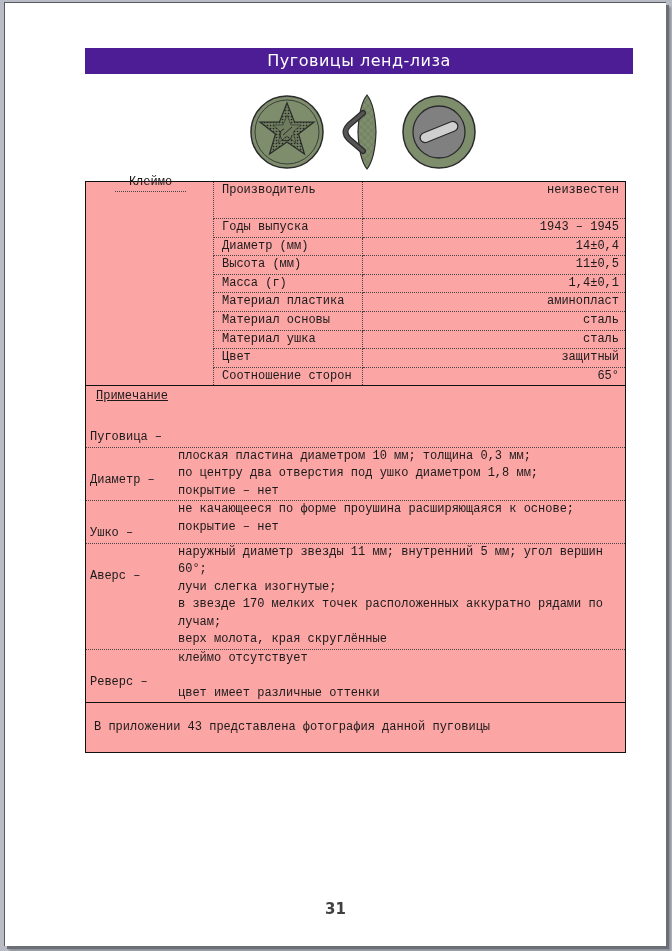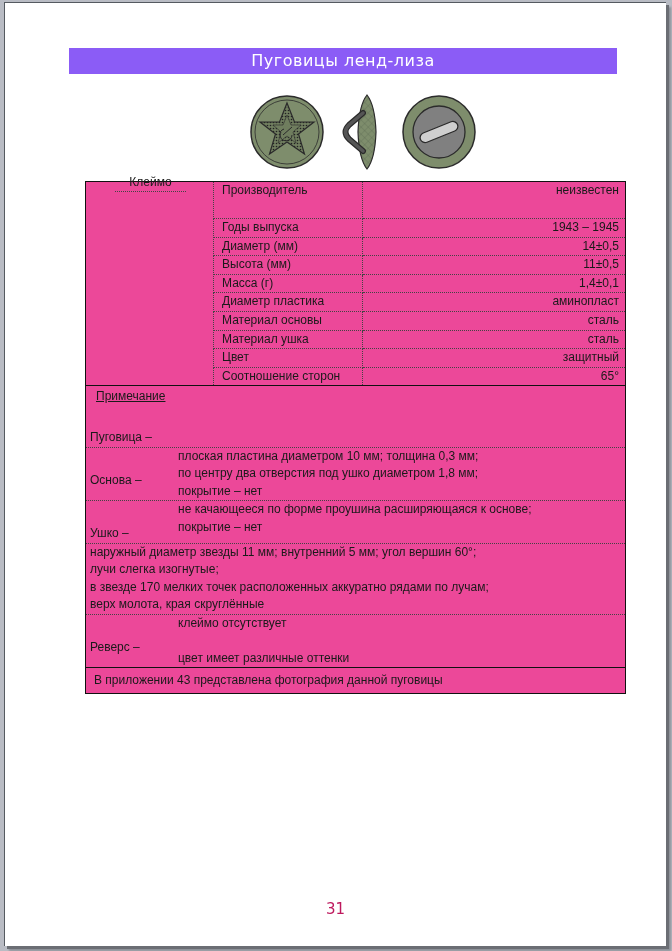--- a/index.html
+++ b/index.html
@@ -8,50 +8,50 @@
       background: #b9bcc4;
       font-family: "DejaVu Sans", sans-serif;
     }
     .page {
       position: absolute; left: 4px; top: 2px; width: 661px; height: 943px;
       background: #ffffff;
       border-left: 1px solid #555a60; border-top: 1px solid #555a60;
       box-shadow: 3px 3px 0 #6b6e74, 5px 5px 2px #8c9098;
     }
     .title-bar {
-      position: absolute; left: 64px; top: 45px; width: 548px; height: 26px;
-      background: #8b5cf6; color: #ffffff;
+      position: absolute; left: 80px; top: 45px; width: 548px; height: 26px;
+      background: #4c1d95; color: #ffffff;
       text-align: center; font-size: 16px; line-height: 26px; letter-spacing: 0.5px;
     }
     .illus { position: absolute; left: 243px; top: 88px; width: 230px; height: 82px; }
     .sheet {
       position: absolute; left: 80px; top: 178px; width: 539px;
-      border: 1.5px solid #111; background: #ec4899;
-      font-family: Liberation Sans, sans-serif; font-size: 12px; color: #1a1a1a;
+      border: 1.5px solid #111; background: #fca5a5;
+      font-family: Liberation Mono, monospace; font-size: 12px; color: #1a1a1a;
     }
     table.spec { border-collapse: collapse; width: 100%; }
     table.spec td { padding: 0 6px 0 8px; height: 17.6px; vertical-align: top; line-height: 17px; }
     td.klabel { width: 113px; text-align: center; vertical-align: middle; border-right: 1px dotted #444; }
     td.klabel span { display: inline-block; border-bottom: 1px dotted #444; padding: 0 14px 0 14px; position: relative; top: -8px; }
     td.pname { width: 134px; border-right: 1px dotted #444; border-bottom: 1px dotted #444; }
     td.pval { text-align: right; border-bottom: 1px dotted #444; }
     tr.r0 td.pname, tr.r0 td.pval { height: 36px; margin-top: 19px; }
     tr.last td.pname, tr.last td.pval { border-bottom: none; }
     .notes { border-top: 1.5px solid #111; padding: 2px 4px 0 4px; }
     .notes-head { padding-left: 6px; line-height: 17px; }
     .notes-head span { text-decoration: underline; }
     .note-row { display: flex; border-bottom: 1px dotted #444; margin-left: -4px; margin-right: -4px; padding: 0 4px; }
     .note-row.nb { border-bottom: none; }
     .note-label { width: 88px; flex: none; line-height: 17.5px; margin-top: 24px; }
     .note-lines { flex: 1; line-height: 17.5px; }
     .note-lines div.j { text-align: justify; text-align-last: justify; }
-    .footer-note { border-top: 1.5px solid #111; padding: 4px 8px; line-height: 17px; }
+    .footer-note { border-top: 1.5px solid #111; padding: 16px 8px; line-height: 17px; }
     .pagenum {
       position: absolute; left: 0; width: 661px; top: 897px; text-align: center;
-      color: #be185d; font-size: 15px; font-family: "DejaVu Sans", sans-serif;
+      color: #404040; font-size: 15px; font-family: "DejaVu Sans", sans-serif; font-weight: bold;
     }
   </style>
 </head>
 <body>
 
 <div class="page">
 
   <div class="title-bar">Пуговицы ленд-лиза</div>
 
   <svg class="illus" viewBox="0 0 230 82" xmlns="http://www.w3.org/2000/svg">
@@ -94,32 +94,32 @@
           <td class="klabel" rowspan="10"><span>Клеймо</span></td>
           <td class="pname">Производитель</td>
           <td class="pval">неизвестен</td>
         </tr>
         <tr>
           <td class="pname">Годы выпуска</td>
           <td class="pval">1943 – 1945</td>
         </tr>
         <tr>
           <td class="pname">Диаметр (мм)</td>
-          <td class="pval">14±0,5</td>
+          <td class="pval">14±0,4</td>
         </tr>
         <tr>
           <td class="pname">Высота (мм)</td>
           <td class="pval">11±0,5</td>
         </tr>
         <tr>
           <td class="pname">Масса (г)</td>
           <td class="pval">1,4±0,1</td>
         </tr>
         <tr>
-          <td class="pname">Диаметр пластика</td>
+          <td class="pname">Материал пластика</td>
           <td class="pval">аминопласт</td>
         </tr>
         <tr>
           <td class="pname">Материал  основы</td>
           <td class="pval">сталь</td>
         </tr>
         <tr>
           <td class="pname">Материал ушка</td>
           <td class="pval">сталь</td>
         </tr>
@@ -135,37 +135,38 @@
     </table>
 
     <div class="notes">
       <div class="notes-head"><span>Примечание</span></div>
 
       <div class="note-row">
         <div class="note-label">Пуговица –</div>
       </div>
 
       <div class="note-row">
-        <div class="note-label">Основа –</div>
+        <div class="note-label">Диаметр –</div>
         <div class="note-lines">
           <div>плоская пластина  диаметром 10 мм; толщина 0,3 мм;</div>
           <div>по центру два отверстия  под ушко диаметром 1,8 мм;</div>
           <div>покрытие – нет</div>
         </div>
       </div>
 
       <div class="note-row">
         <div class="note-label">Ушко –</div>
         <div class="note-lines">
           <div>не качающееся по форме проушина  расширяющаяся к основе;</div>
           <div>покрытие – нет</div>
         </div>
       </div>
 
       <div class="note-row">
+        <div class="note-label">Аверс –</div>
         <div class="note-lines">
           <div>наружный  диаметр звезды 11 мм; внутренний 5 мм; угол вершин 60°;</div>
           <div>лучи слегка изогнутые;</div>
           <div>в звезде 170 мелких точек расположенных аккуратно рядами по лучам;</div>
           <div>верх молота, края скруглённые</div>
         </div>
       </div>
 
       <div class="note-row nb">
         <div class="note-label">Реверс –</div>

